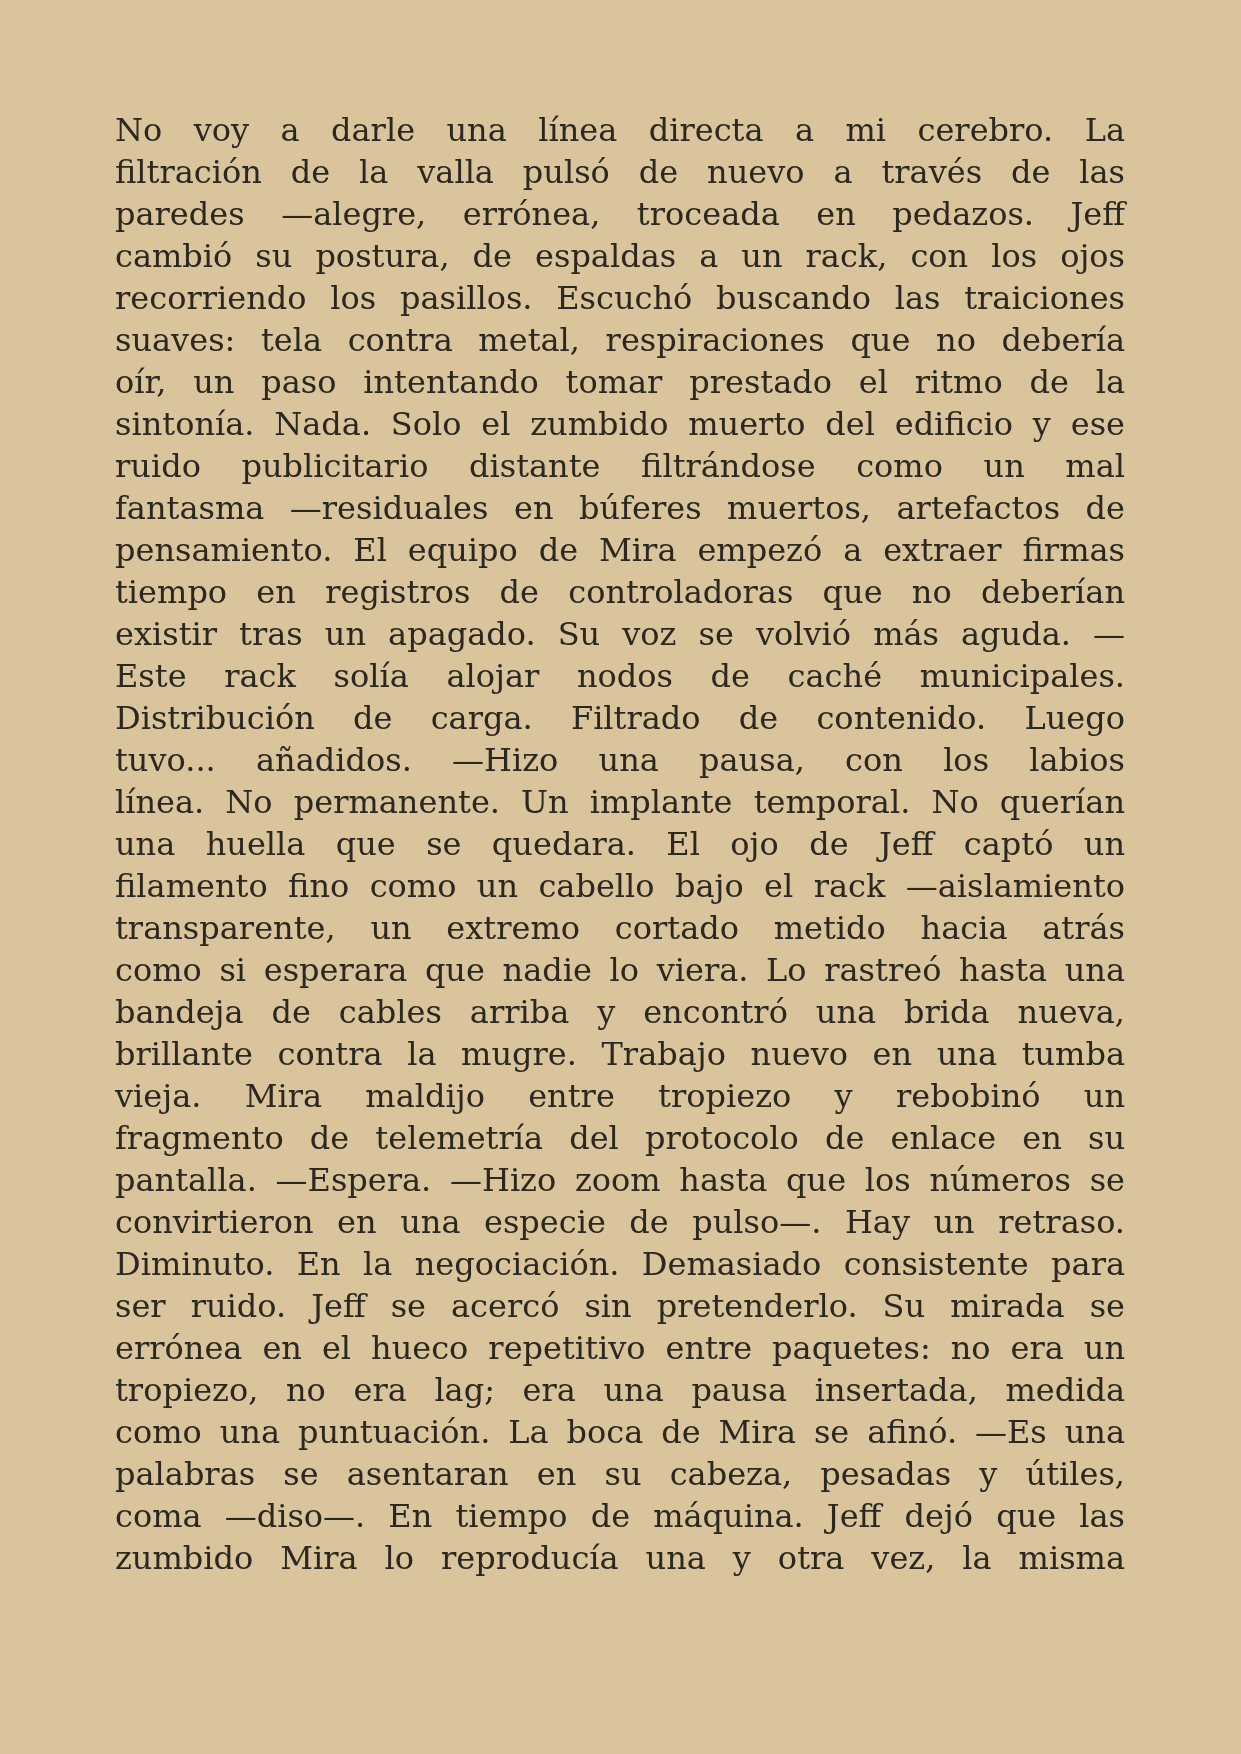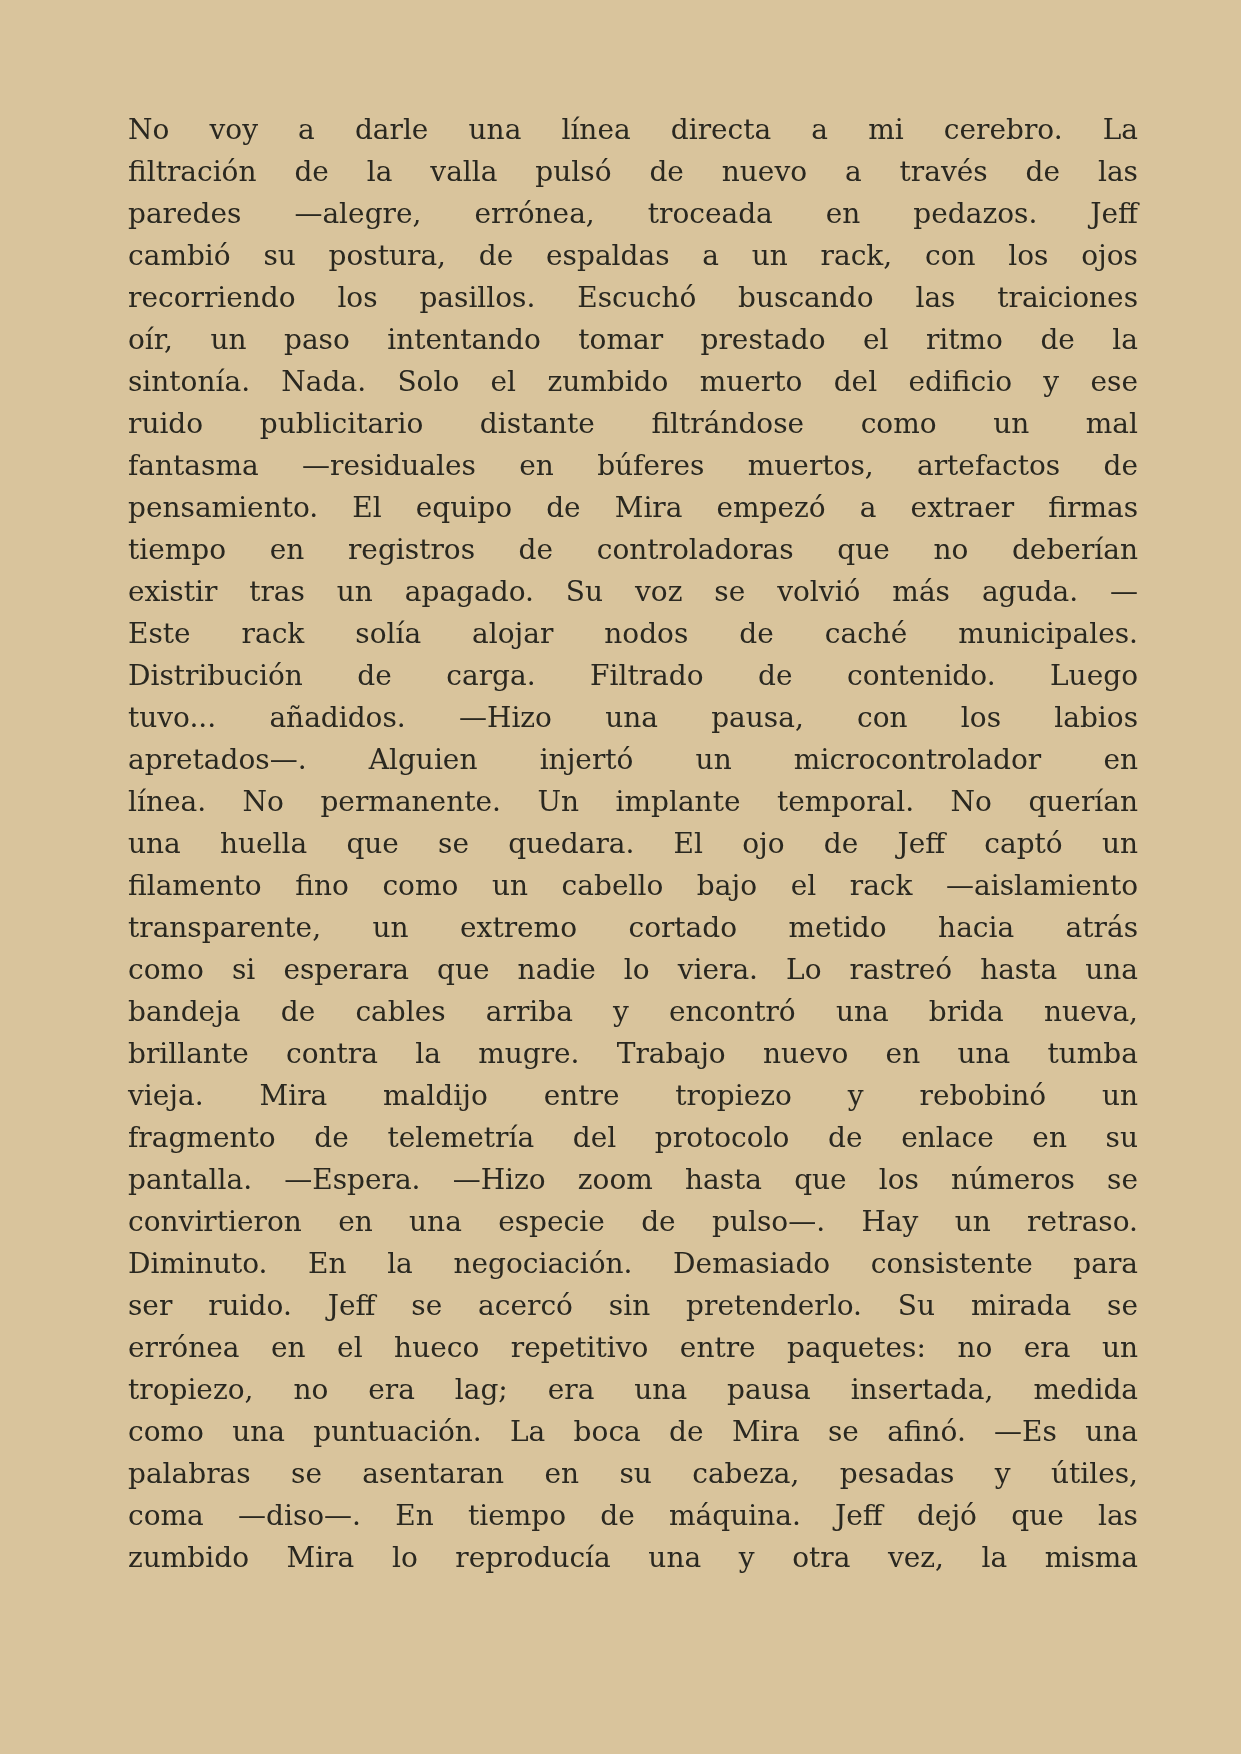--- a/index.html
+++ b/index.html
@@ -13,25 +13,25 @@
     overflow: hidden;
     position: relative;
     font-family: "DejaVu Serif", serif;
   }
   .page {
     position: absolute;
     inset: 0;
   }
   .text-block {
     position: absolute;
-    left: 128px;
+    left: 115px;
     top: 109px;
     width: 1010px;
     color: #2a2820;
-    font-size: 28px;
+    font-size: 32px;
     line-height: 42px;
     font-weight: 500;
   }
   .line {
     text-align: justify;
     text-align-last: justify;
     -moz-text-align-last: justify;
     white-space: normal;
     text-rendering: optimizeLegibility;
   }
@@ -39,31 +39,31 @@
 </head>
 <body style="background: rgb(217, 196, 156);">
 
 <div class="page">
   <div class="text-block" style="color: rgb(42, 40, 32);">
       <div class="line">No voy a darle una línea directa a mi cerebro. La</div>
       <div class="line">filtración de la valla pulsó de nuevo a través de las</div>
       <div class="line">paredes —alegre, errónea, troceada en pedazos. Jeff</div>
       <div class="line">cambió su postura, de espaldas a un rack, con los ojos</div>
       <div class="line">recorriendo los pasillos. Escuchó buscando las traiciones</div>
+      <div class="line">suaves: tela contra metal, respiraciones que no debería</div>
       <div class="line">oír, un paso intentando tomar prestado el ritmo de la</div>
       <div class="line">sintonía. Nada. Solo el zumbido muerto del edificio y ese</div>
       <div class="line">ruido publicitario distante filtrándose como un mal</div>
       <div class="line">fantasma —residuales en búferes muertos, artefactos de</div>
       <div class="line">pensamiento. El equipo de Mira empezó a extraer firmas</div>
       <div class="line">tiempo en registros de controladoras que no deberían</div>
       <div class="line">existir tras un apagado. Su voz se volvió más aguda. —</div>
       <div class="line">Este rack solía alojar nodos de caché municipales.</div>
       <div class="line">Distribución de carga. Filtrado de contenido. Luego</div>
       <div class="line">tuvo... añadidos. —Hizo una pausa, con los labios</div>
-      <div class="line">apretados—. Alguien injertó un microcontrolador en</div>
       <div class="line">línea. No permanente. Un implante temporal. No querían</div>
       <div class="line">una huella que se quedara. El ojo de Jeff captó un</div>
       <div class="line">filamento fino como un cabello bajo el rack —aislamiento</div>
       <div class="line">transparente, un extremo cortado metido hacia atrás</div>
       <div class="line">como si esperara que nadie lo viera. Lo rastreó hasta una</div>
       <div class="line">bandeja de cables arriba y encontró una brida nueva,</div>
       <div class="line">brillante contra la mugre. Trabajo nuevo en una tumba</div>
       <div class="line">vieja. Mira maldijo entre tropiezo y rebobinó un</div>
       <div class="line">fragmento de telemetría del protocolo de enlace en su</div>
       <div class="line">pantalla. —Espera. —Hizo zoom hasta que los números se</div>

